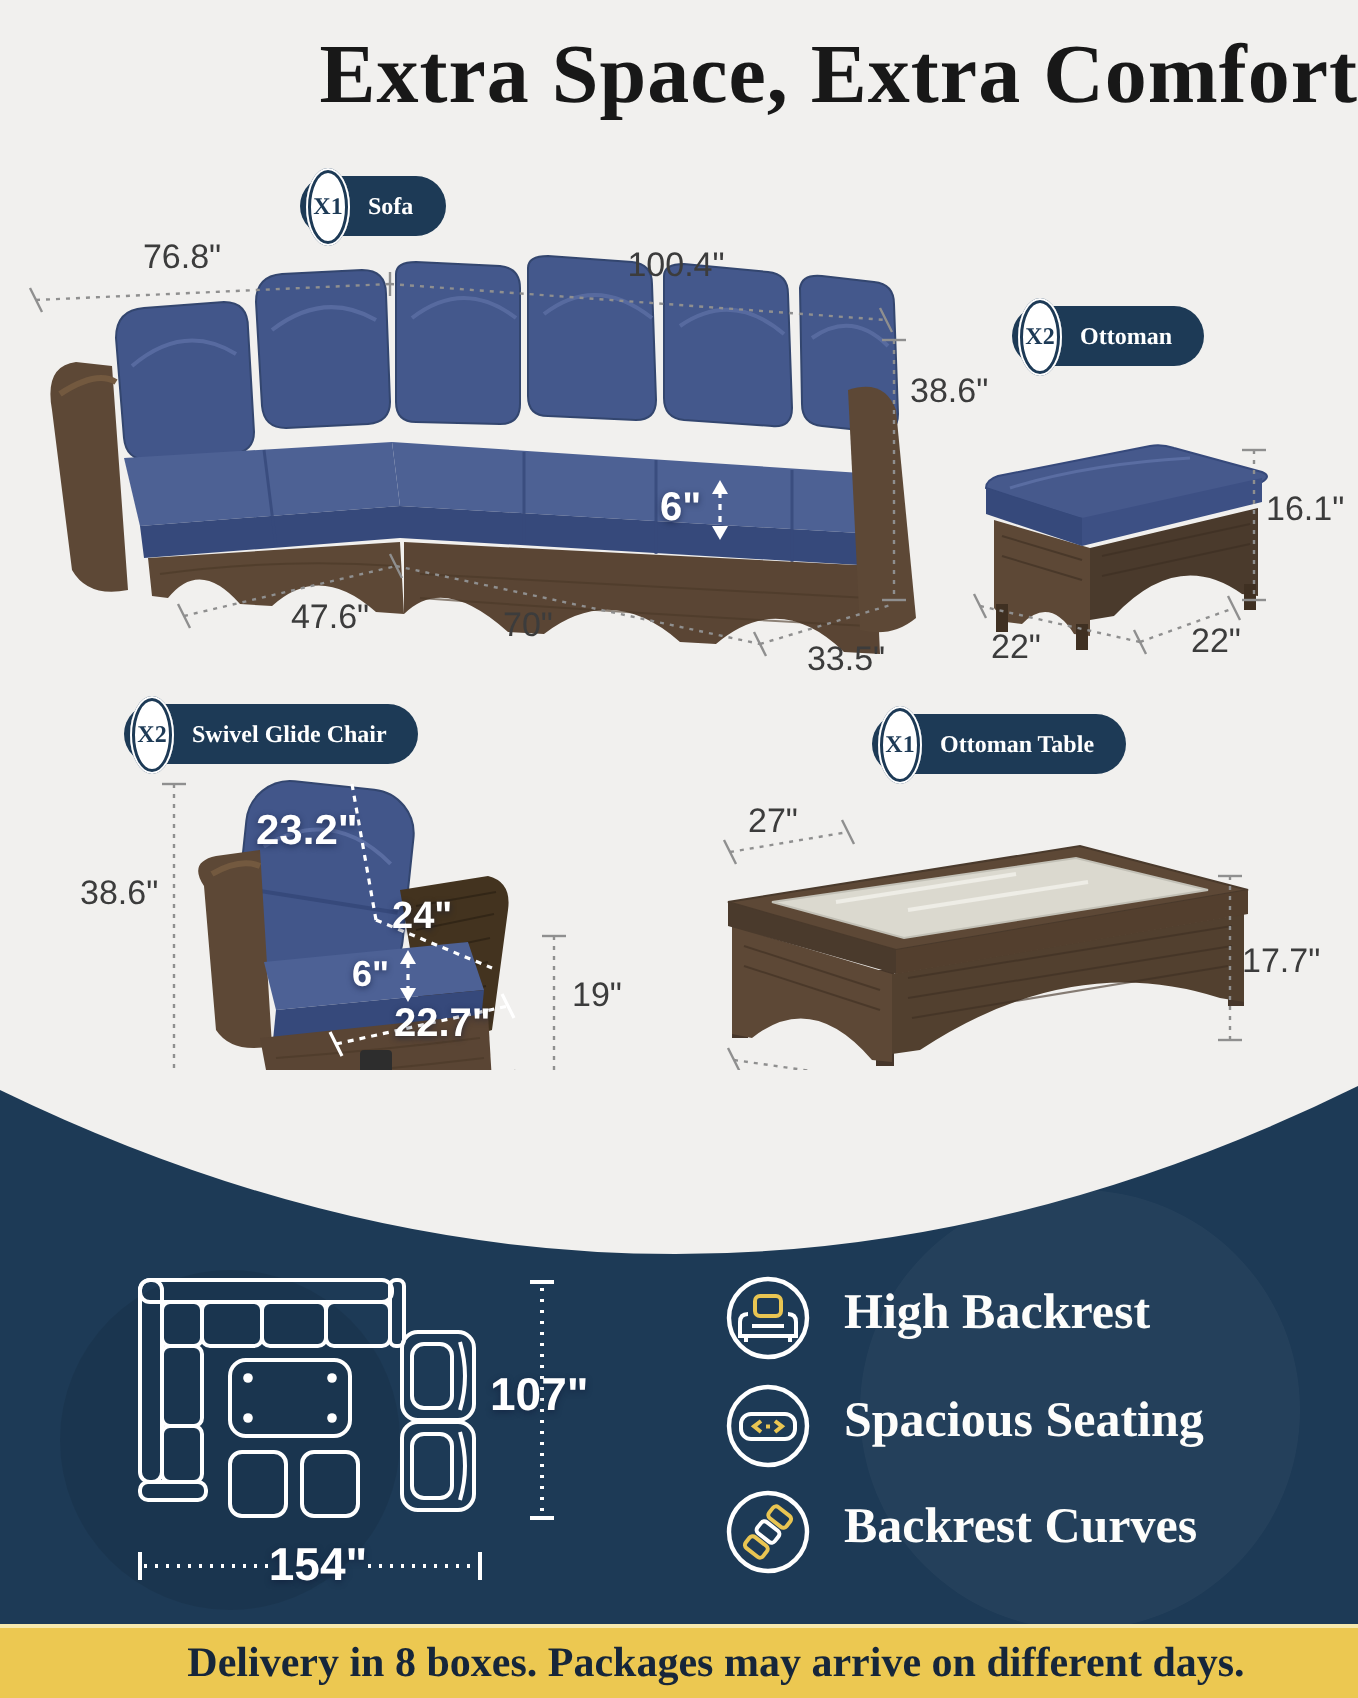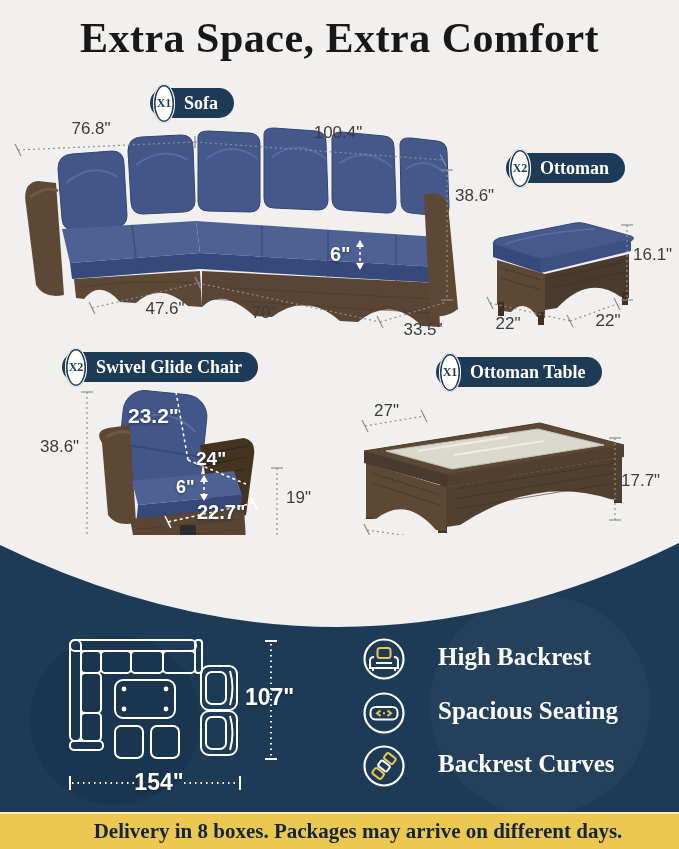--- a/index.html
+++ b/index.html
@@ -1,38 +1,38 @@
 <!DOCTYPE html>
 <html><head>
 <meta charset="utf-8">
 <style>
   html,body{margin:0;padding:0;background:#e8e8e6;}
   .page{position:relative;width:679px;height:849px;background:#f1f0ee;overflow:hidden;
         font-family:"Liberation Sans",sans-serif;}
-  .title{position:absolute;top:14px;left:0;width:100%;text-align:center;
+  .title{position:absolute;top:14px;left:0;width:100%;text-align:right;
          font-family:"Liberation Serif",serif;font-size:42px;font-weight:600;
          color:#181818;letter-spacing:.5px;}
   .badge{position:absolute;display:inline-flex;align-items:center;gap:9px;
          background:#1d3a56;border-radius:999px;padding:3px 16px 3px 3px;height:24px;}
   .badge .q{width:22px;height:39px;border-radius:50%;background:#fff;flex:0 0 22px;
             box-shadow:inset 0 0 0 1px #fff, inset 0 0 0 2.5px #1d3a56;
             display:flex;align-items:center;justify-content:center;
             font-family:"Liberation Serif",serif;font-size:12px;font-weight:700;color:#1d3a56;}
-  .badge .t{color:#fff;font-family:"Liberation Serif",serif;font-weight:700;font-size:18px;white-space:nowrap;}
+  .badge .t{color:#fff;font-family:"Liberation Serif",serif;font-weight:700;font-size:12px;white-space:nowrap;}
   .dim{position:absolute;font-size:17px;color:#3c3c3c;white-space:nowrap;}
   .dimw{position:absolute;font-weight:700;color:#fff;white-space:nowrap;
         text-shadow:0 1px 3px rgba(15,25,55,.6);font-size:19px;}
   .dark{position:absolute;left:0;top:535px;width:679px;height:277px;background:#1d3a56;}
   .blob{position:absolute;border-radius:50%;}
   .banner{position:absolute;left:0;top:812px;width:679px;height:37px;background:#ecc851;
           border-top:2px solid #f6e9ae;box-sizing:border-box;display:flex;align-items:center;
           justify-content:center;font-family:"Liberation Serif",serif;font-size:21px;
           font-weight:600;color:#16263a;padding-left:37px;}
   .feat-label{position:absolute;font-family:"Liberation Serif",serif;font-weight:700;
-              font-size:25px;color:#fdfdfb;white-space:nowrap;margin-left:16px;}
+              font-size:25px;color:#fdfdfb;white-space:nowrap;}
   svg.ill{position:absolute;overflow:visible;}
 </style>
 </head>
 <body>
 
 <div class="page">
 
   <div class="title">Extra Space, Extra Comfort</div>
 
   <svg class="ill" style="left:10px;top:125px" width="460" height="215" viewBox="0 0 460 215">

